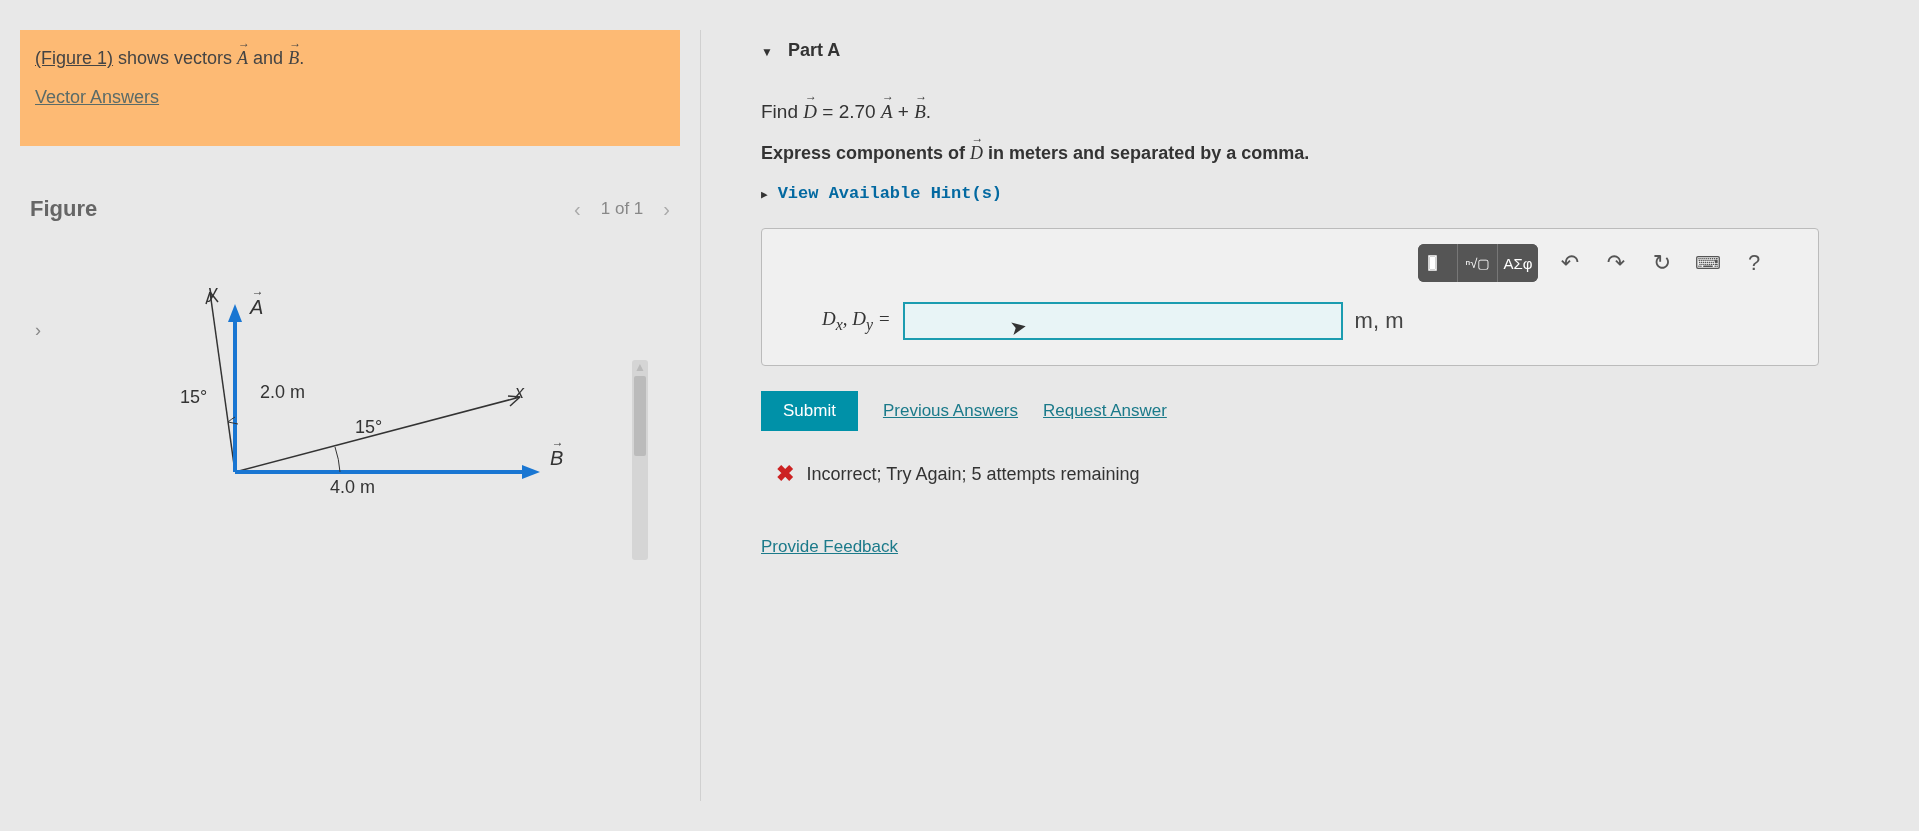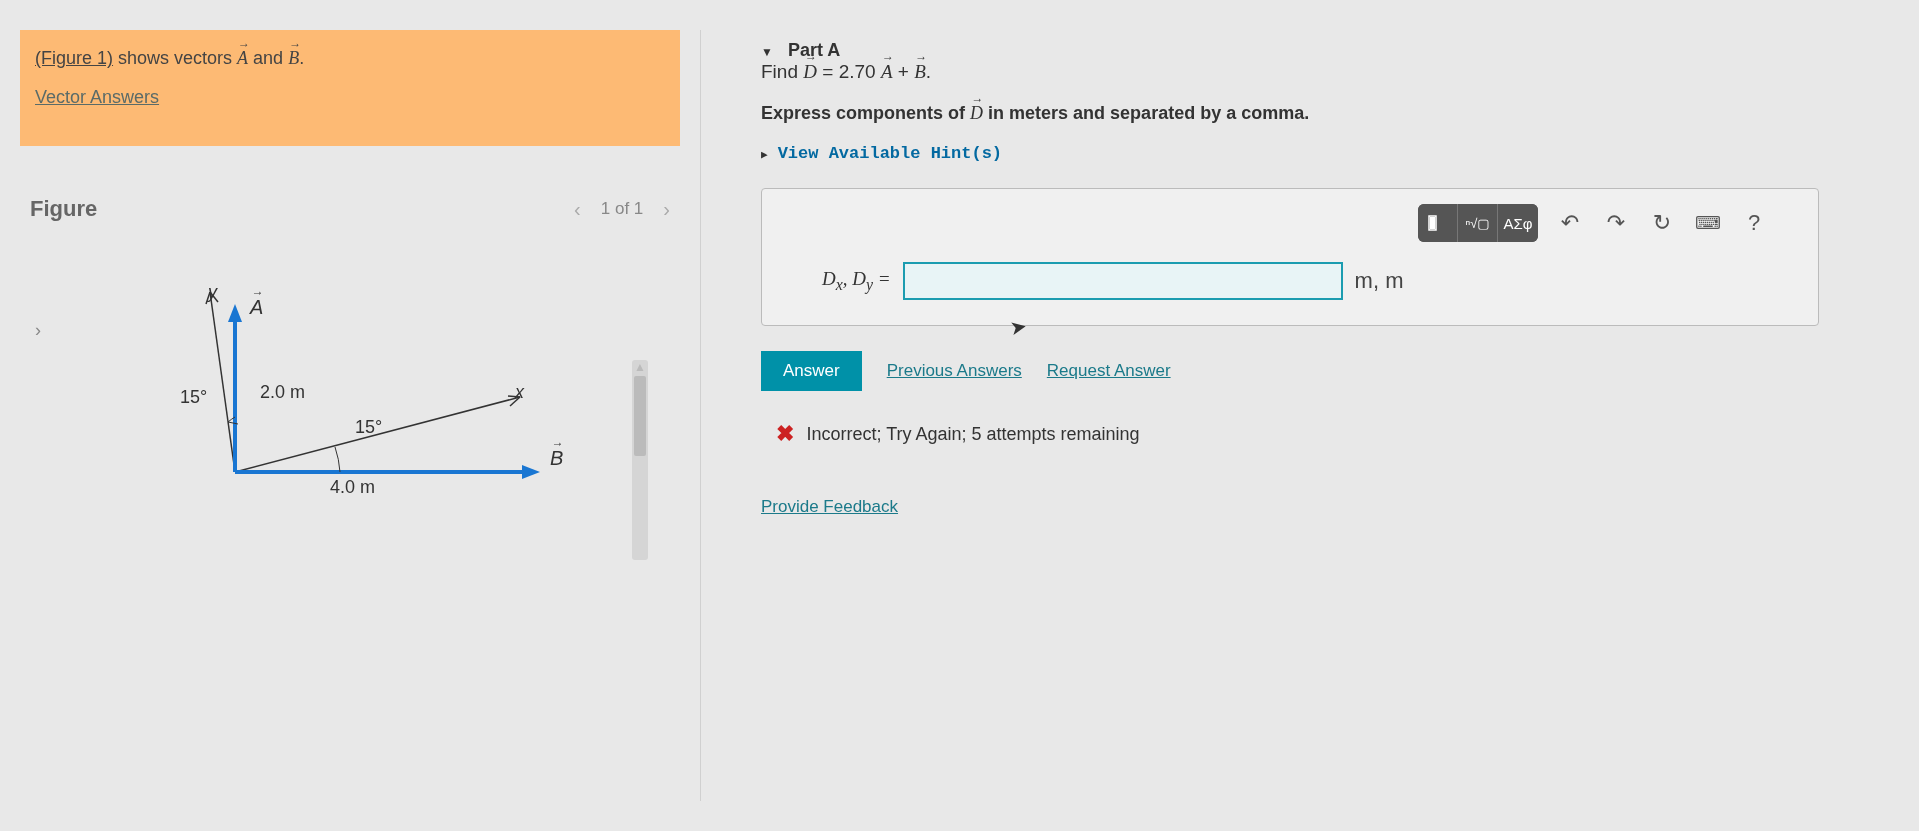--- a/index.html
+++ b/index.html
@@ -47,21 +47,21 @@
     .a-label { position: absolute; left: 150px; top: 14px; font-style: italic; font-size: 20px; }
     .x-label { position: absolute; left: 415px; top: 100px; font-style: italic; font-size: 18px; }
     .b-label { position: absolute; left: 450px; top: 165px; font-style: italic; font-size: 20px; }
     .angle1 { position: absolute; left: 80px; top: 105px; font-size: 18px; }
     .angle2 { position: absolute; left: 255px; top: 135px; font-size: 18px; }
     .len-a { position: absolute; left: 160px; top: 100px; font-size: 18px; }
     .len-b { position: absolute; left: 230px; top: 195px; font-size: 18px; }
     .right-panel {
       flex: 1; padding: 10px 80px 10px 60px; border-left: 1px solid #d0d0d0;
     }
-    .part-title { font-size: 18px; font-weight: bold; }
+    .part-title { font-size: 18px; font-weight: bold; margin-bottom: 40px; }
     .caret-down::before { content: "▼"; font-size: 12px; margin-right: 15px; }
     .problem-text { font-size: 19px; margin-bottom: 20px; }
     .instruction { font-size: 18px; font-weight: bold; margin-bottom: 20px; color: #333; }
     .hints-toggle { font-size: 17px; font-weight: bold; color: #0369a1; margin-bottom: 25px; cursor: pointer; font-family: Liberation Mono, monospace; }
     .caret-right::before { content: "▶"; font-size: 11px; margin-right: 10px; color: #333; }
     .answer-box {
       border: 1px solid #bbb; border-radius: 4px; background: #f0f0f0;
       padding: 15px 20px 25px 20px; margin-bottom: 25px;
     }
     .toolbar { display: flex; align-items: center; justify-content: flex-end; gap: 18px; margin-bottom: 20px; padding-right: 30px; }
@@ -199,21 +199,21 @@
         <div class="tool-icon">?</div>
       </div>
       <div class="input-row">
         <span class="var-label"><i>D<sub>x</sub></i>, <i>D<sub>y</sub></i> =</span>
         <input class="answer-input" type="text" style="">
         <span class="unit-label">m, m</span>
       </div>
     </div>
 
     <div class="actions-row">
-      <button class="submit-btn">Answer</button>
+      <button class="submit-btn">Submit</button>
       <span class="link-action">Previous Answers</span>
       <span class="link-action">Request Answer</span>
     </div>
 
     <div class="feedback-row">
       <span class="x-icon">✖</span>
       <span>Incorrect; Try Again; 5 attempts remaining</span>
     </div>
 
     <div><span class="provide-feedback">Provide Feedback</span></div>

